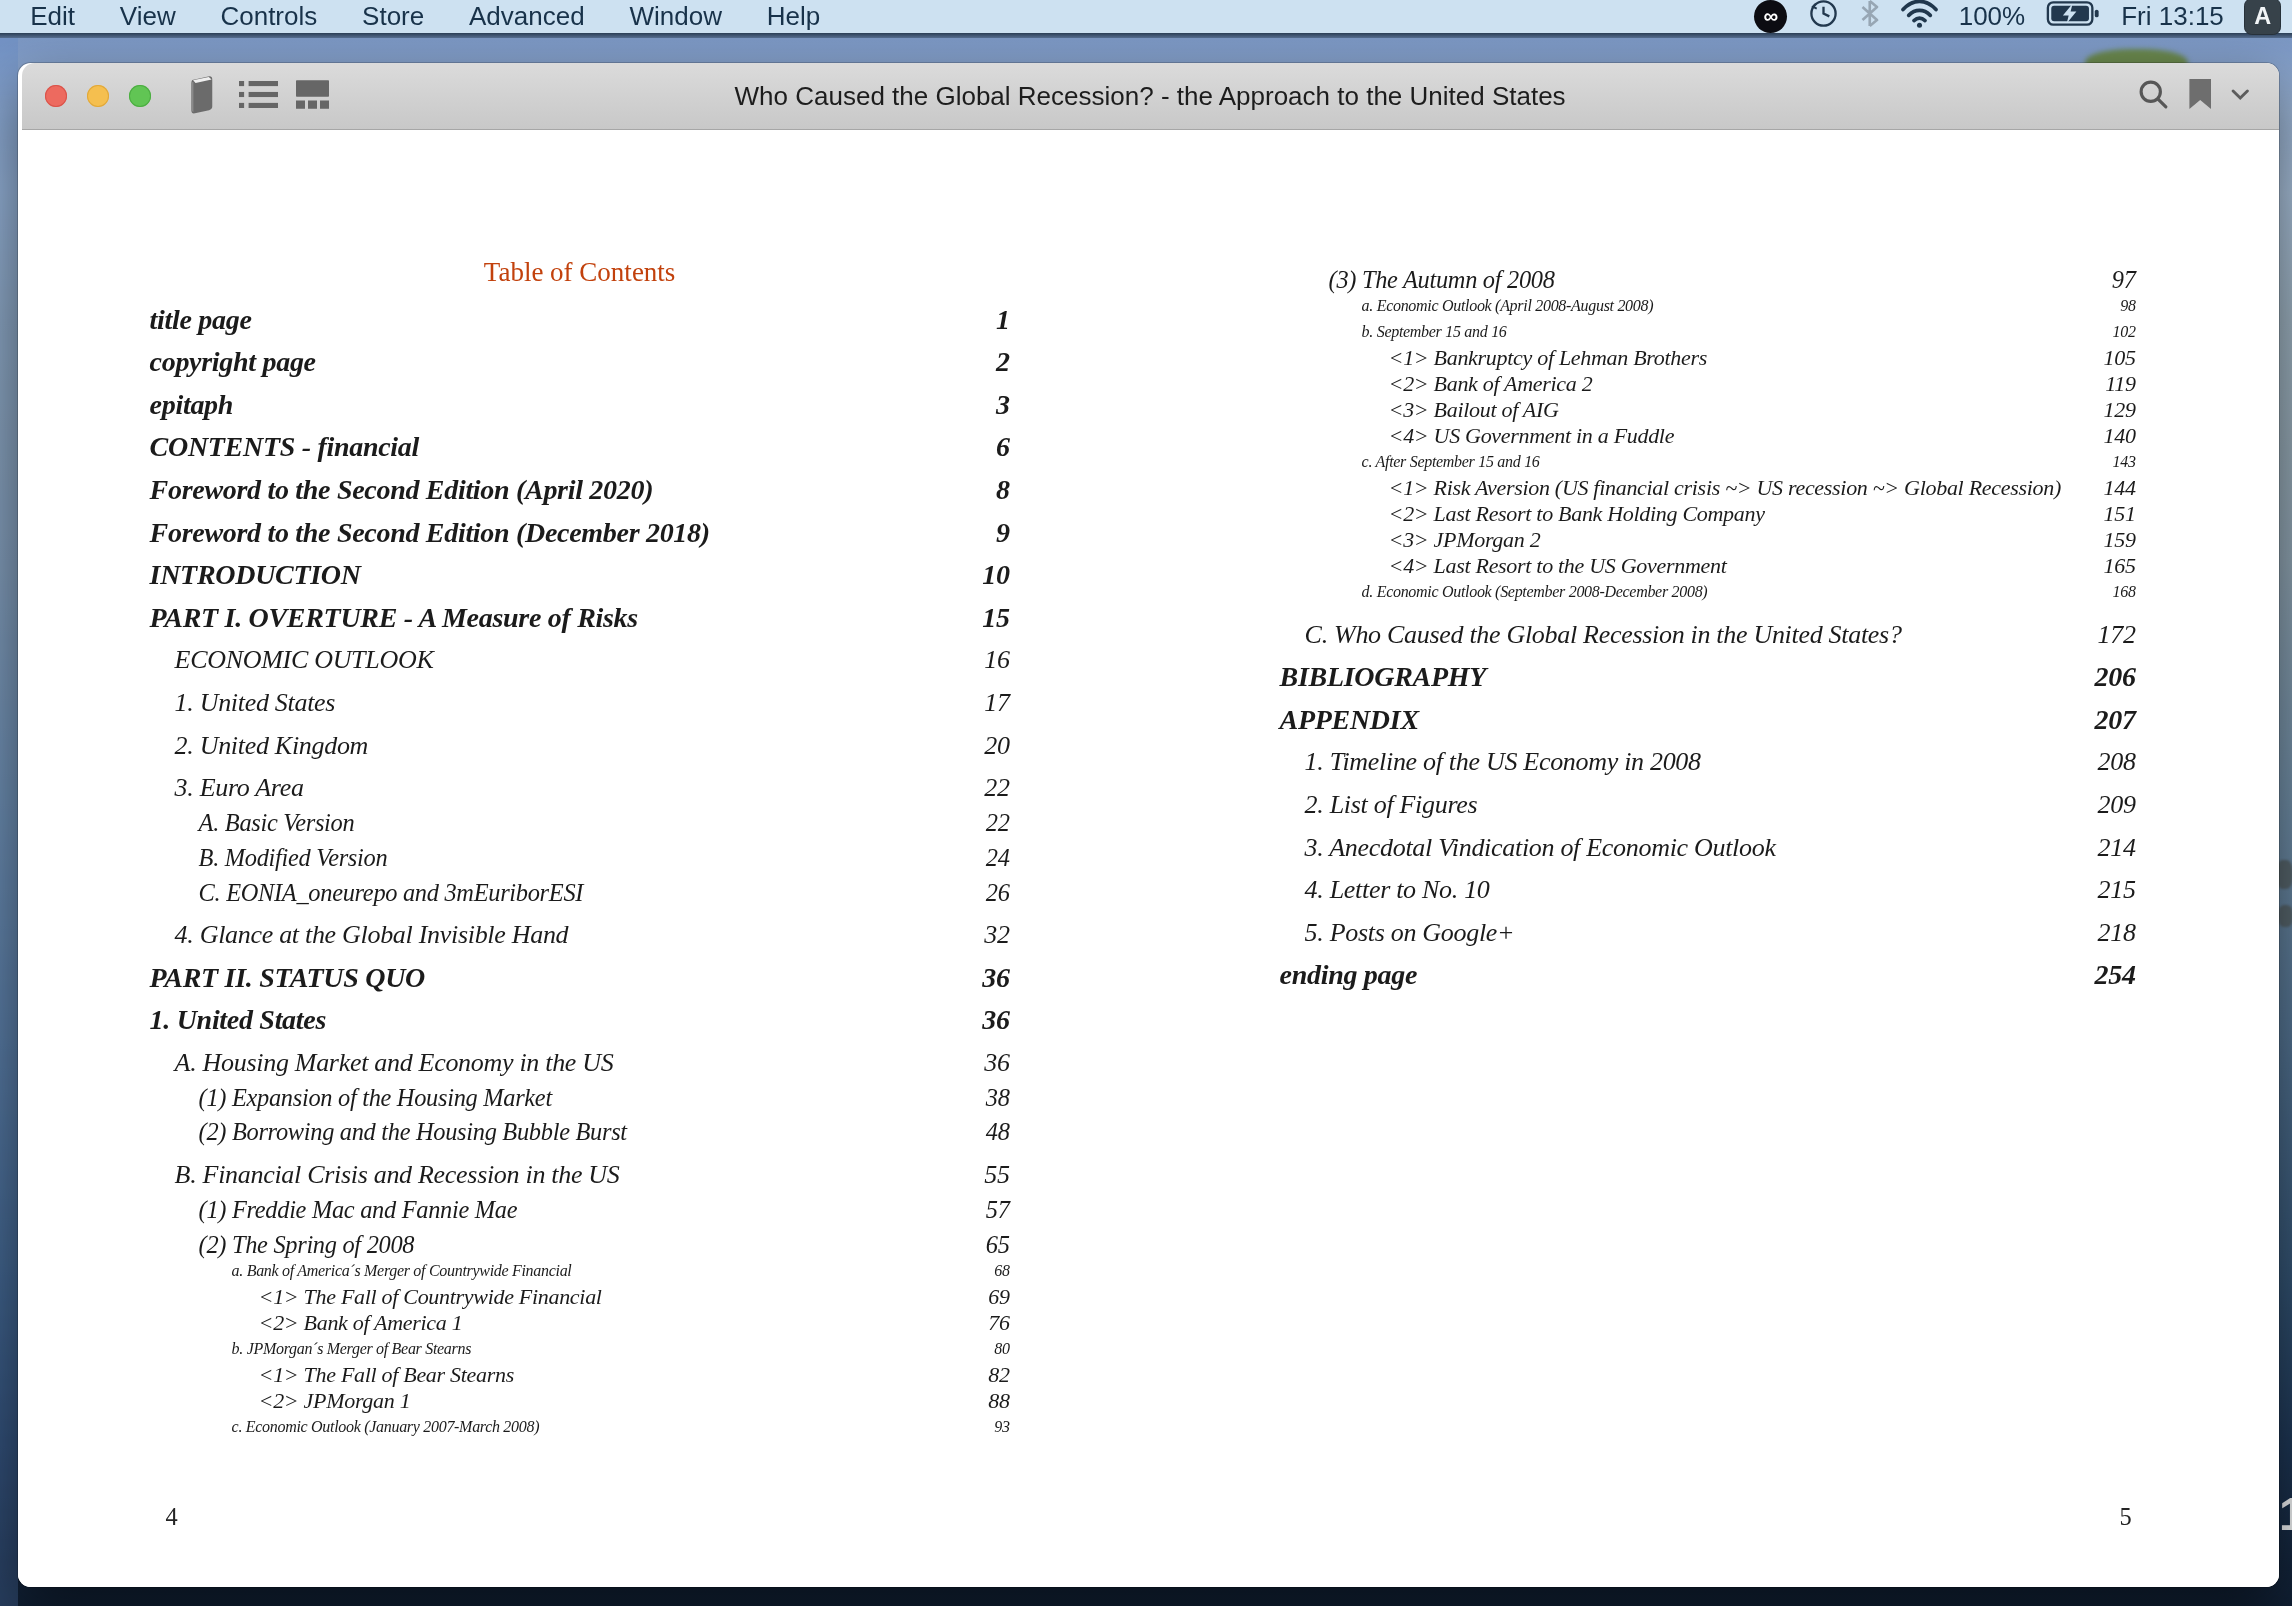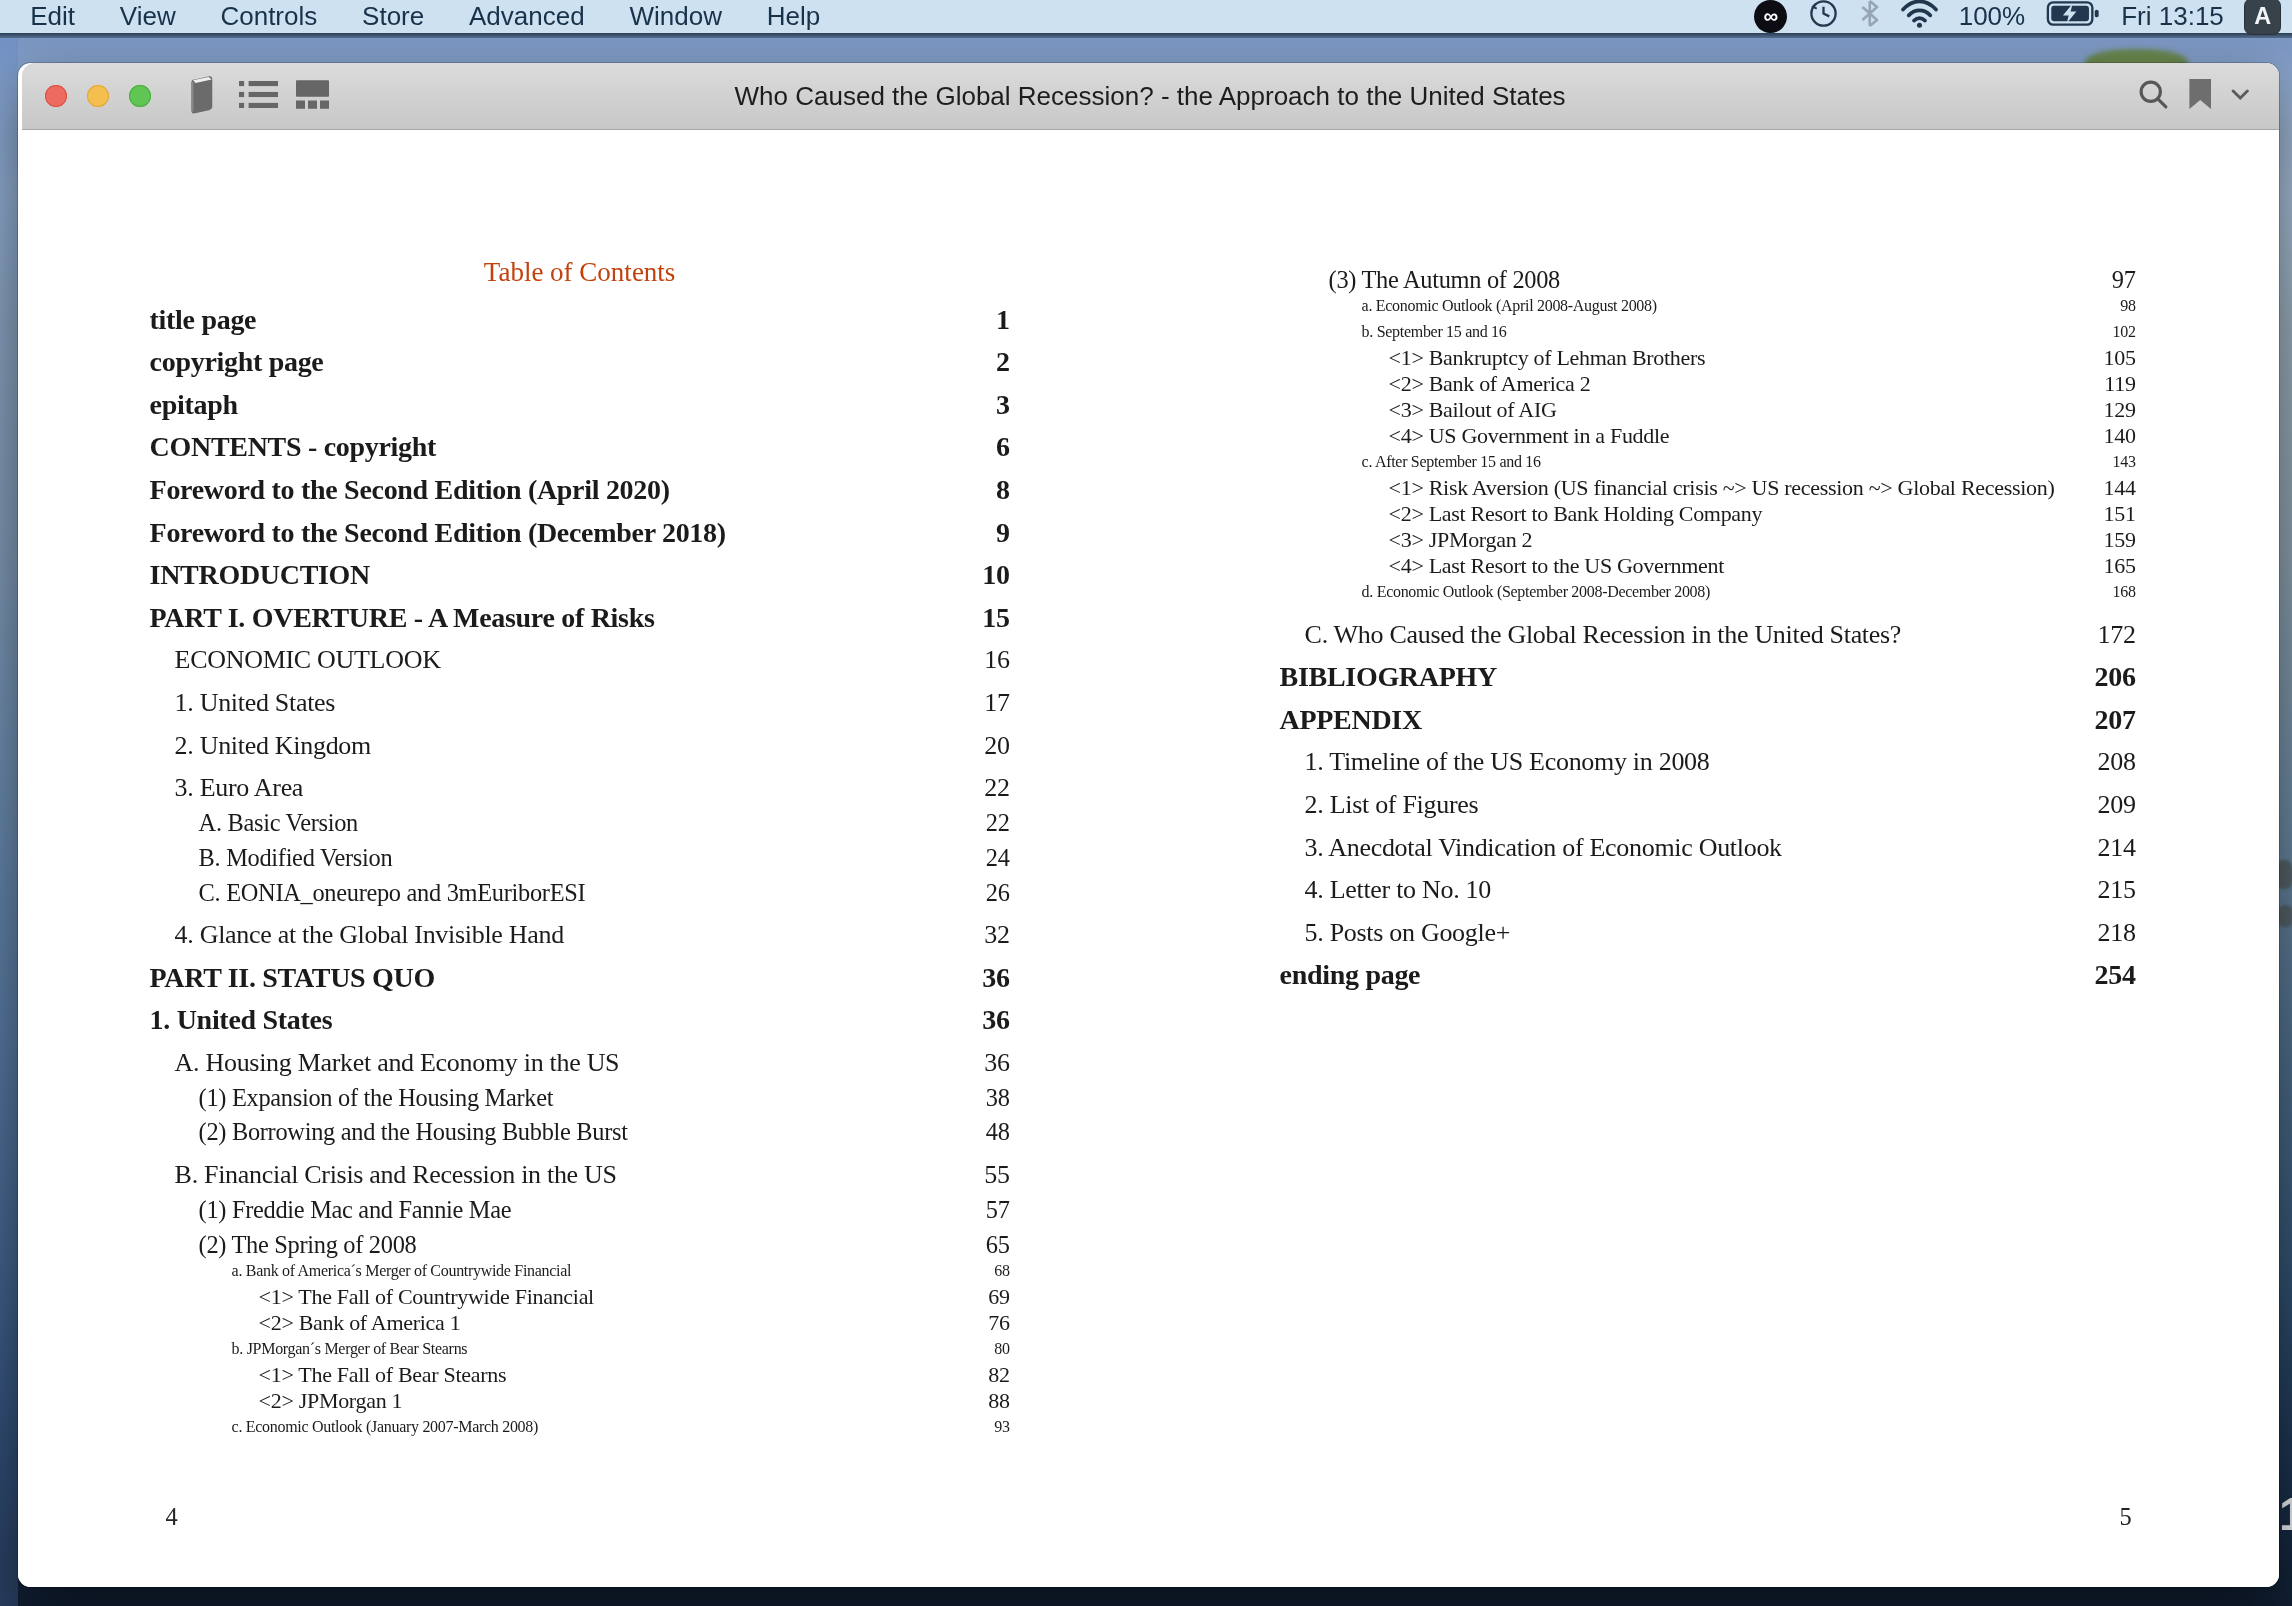--- a/index.html
+++ b/index.html
@@ -49,21 +49,21 @@
 
   
   .content{position:absolute;left:0;top:67px;right:0;bottom:0;background:#fff;
     border-radius:0 0 12.7px 12.7px;overflow:hidden;color:#1b1b1b;
     font-family:"Liberation Serif",serif;}
   .toc-heading{text-align:center;font-size:27px;line-height:35px;color:#c2410c;}
   .toc-col{position:absolute;}
   .col-left{left:132px;top:125px;width:860px;}
   .col-right{left:1262px;top:137px;width:856px;}
   .toc-row{display:flex;align-items:flex-end;line-height:26px;white-space:nowrap;
-    letter-spacing:-0.3px;cursor:default;}
+    letter-spacing:-0.3px;cursor:default;font-style:italic;}
   .toc-row .sp{flex:1 1 auto;min-width:7.8px;}
   .gap-lg{margin-top:16.6px}.gap-md{margin-top:8.8px}.gap-sm{margin-top:0}.gap-first{margin-top:0}
   .lvl0{font-size:28px;font-weight:bold;}
   .lvl1{font-size:26px;padding-left:25px;}
   .lvl2{font-size:24.4px;padding-left:49px;}
   .lvl3{font-size:16px;padding-left:82px;}
   .lvl4{font-size:22px;padding-left:109px;}
   .folio{position:absolute;top:1373px;font-size:24.4px;color:#242424;}
   .folio-left{left:148px;}
   .folio-right{left:2102px;}
@@ -194,21 +194,21 @@
               <span class="t">copyright page</span>
               <span class="sp"></span>
               <span class="p">2</span>
             </div>
             <div class="toc-row lvl0 gap-lg">
               <span class="t">epitaph</span>
               <span class="sp"></span>
               <span class="p">3</span>
             </div>
             <div class="toc-row lvl0 gap-lg">
-              <span class="t">CONTENTS - copyright</span>
+              <span class="t">CONTENTS - financial</span>
               <span class="sp"></span>
               <span class="p">6</span>
             </div>
             <div class="toc-row lvl0 gap-lg">
               <span class="t">Foreword to the Second Edition (April 2020)</span>
               <span class="sp"></span>
               <span class="p">8</span>
             </div>
             <div class="toc-row lvl0 gap-lg">
               <span class="t">Foreword to the Second Edition (December 2018)</span>

